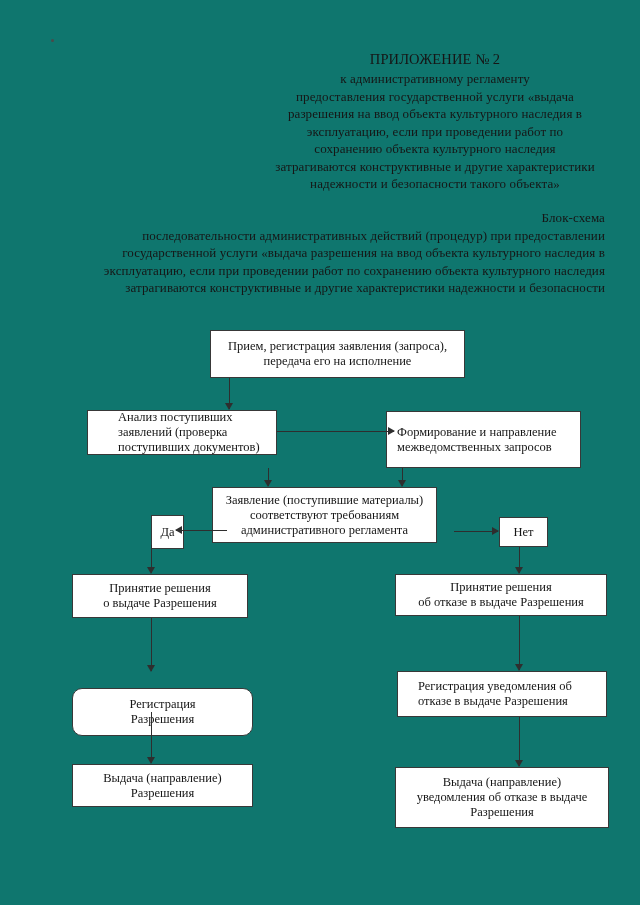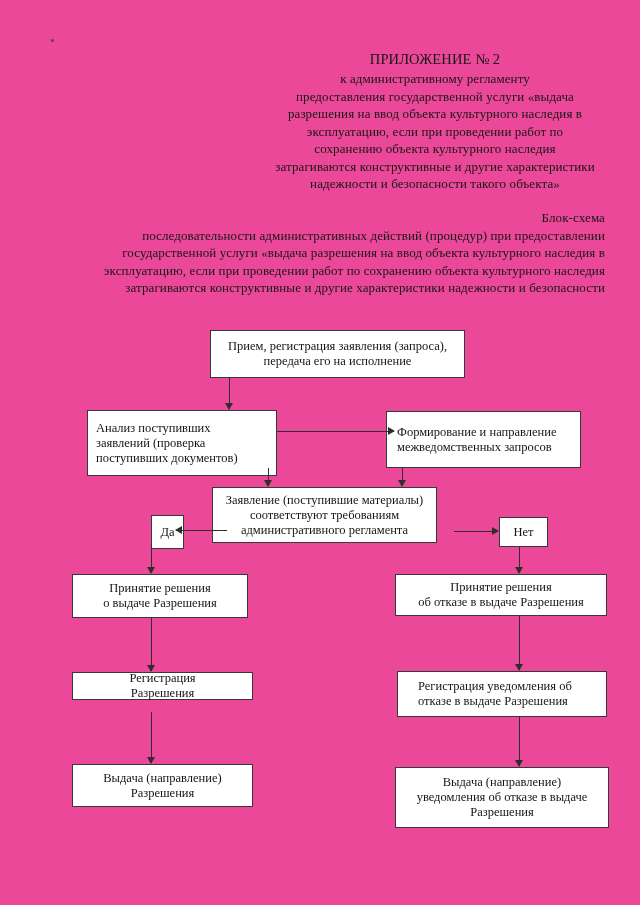--- a/index.html
+++ b/index.html
@@ -1,18 +1,18 @@
 <!DOCTYPE html>
 <html><head>
 <meta charset="utf-8">
 <style>
   html,body{margin:0;padding:0;background:#e8e8e8;}
   .page{
     position:relative;width:640px;height:905px;margin:0 auto;
-    background:#ec4899;overflow:hidden;
+    background:#0f766e;overflow:hidden;
     font-family:"Liberation Serif","DejaVu Serif",serif;
     color:#161616;
   }
   .dot{position:absolute;left:51px;top:39px;width:3px;height:3px;background:#4a4a4a;border-radius:50%;}
   .hdr{position:absolute;left:225px;top:50px;width:420px;text-align:center;
        font-size:13px;line-height:17.5px;letter-spacing:.1px;}
   .hdr-title{font-size:14.5px;line-height:19px;margin-bottom:1px;}
   .sub{position:absolute;left:55px;top:209px;width:550px;text-align:right;
        font-size:13px;line-height:17.5px;letter-spacing:.1px;}
   .node{
@@ -58,42 +58,42 @@
     <div>Блок-схема</div>
     <div>последовательности административных действий (процедур) при предоставлении</div>
     <div>государственной услуги «выдача разрешения на ввод объекта культурного наследия в</div>
     <div>эксплуатацию, если при проведении работ по сохранению объекта культурного наследия</div>
     <div>затрагиваются конструктивные и другие характеристики надежности и безопасности</div>
   </div>
 
   <div class="node" style="left:210px;top:330px;width:255px;height:48px;font-family:Liberation Serif, serif;">Прием, регистрация заявления (запроса),
 передача его на исполнение</div>
 
-  <div class="node al" style="left:87px;top:410px;width:190px;height:66px;padding-left:8px;">Анализ поступивших
+  <div class="node al" style="left:87px;top:410px;width:190px;height:45px;padding-left:30px;">Анализ поступивших
 заявлений (проверка
 поступивших документов)</div>
 
   <div class="node al" style="left:386px;top:411px;width:195px;height:57px;padding-left:10px;">Формирование и направление
 межведомственных запросов</div>
 
   <div class="node" style="left:212px;top:487px;width:225px;height:56px;text-align:center;">Заявление (поступившие материалы)
 соответствуют требованиям
 административного регламента</div>
 
   <div class="node" style="left:151px;top:515px;width:33px;height:34px;">Да</div>
 
   <div class="node" style="left:499px;top:517px;width:49px;height:30px;">Нет</div>
 
   <div class="node" style="left:72px;top:574px;width:176px;height:44px;">Принятие решения
 о выдаче Разрешения</div>
 
   <div class="node" style="left:395px;top:574px;width:212px;height:42px;">Принятие решения
 об отказе в выдаче Разрешения</div>
 
-  <div class="node" style="left:72px;top:672px;width:181px;height:28px;">Регистрация
+  <div class="node" style="left:72px;top:688px;width:181px;height:48px;border-radius:10px;">Регистрация
 Разрешения</div>
 
   <div class="node al" style="left:397px;top:671px;width:210px;height:46px;padding-left:20px;">Регистрация уведомления об
 отказе в выдаче Разрешения</div>
 
   <div class="node" style="left:72px;top:764px;width:181px;height:43px;">Выдача (направление)
 Разрешения</div>
 
   <div class="node" style="left:395px;top:767px;width:214px;height:61px;">Выдача (направление)
 уведомления об отказе в выдаче

